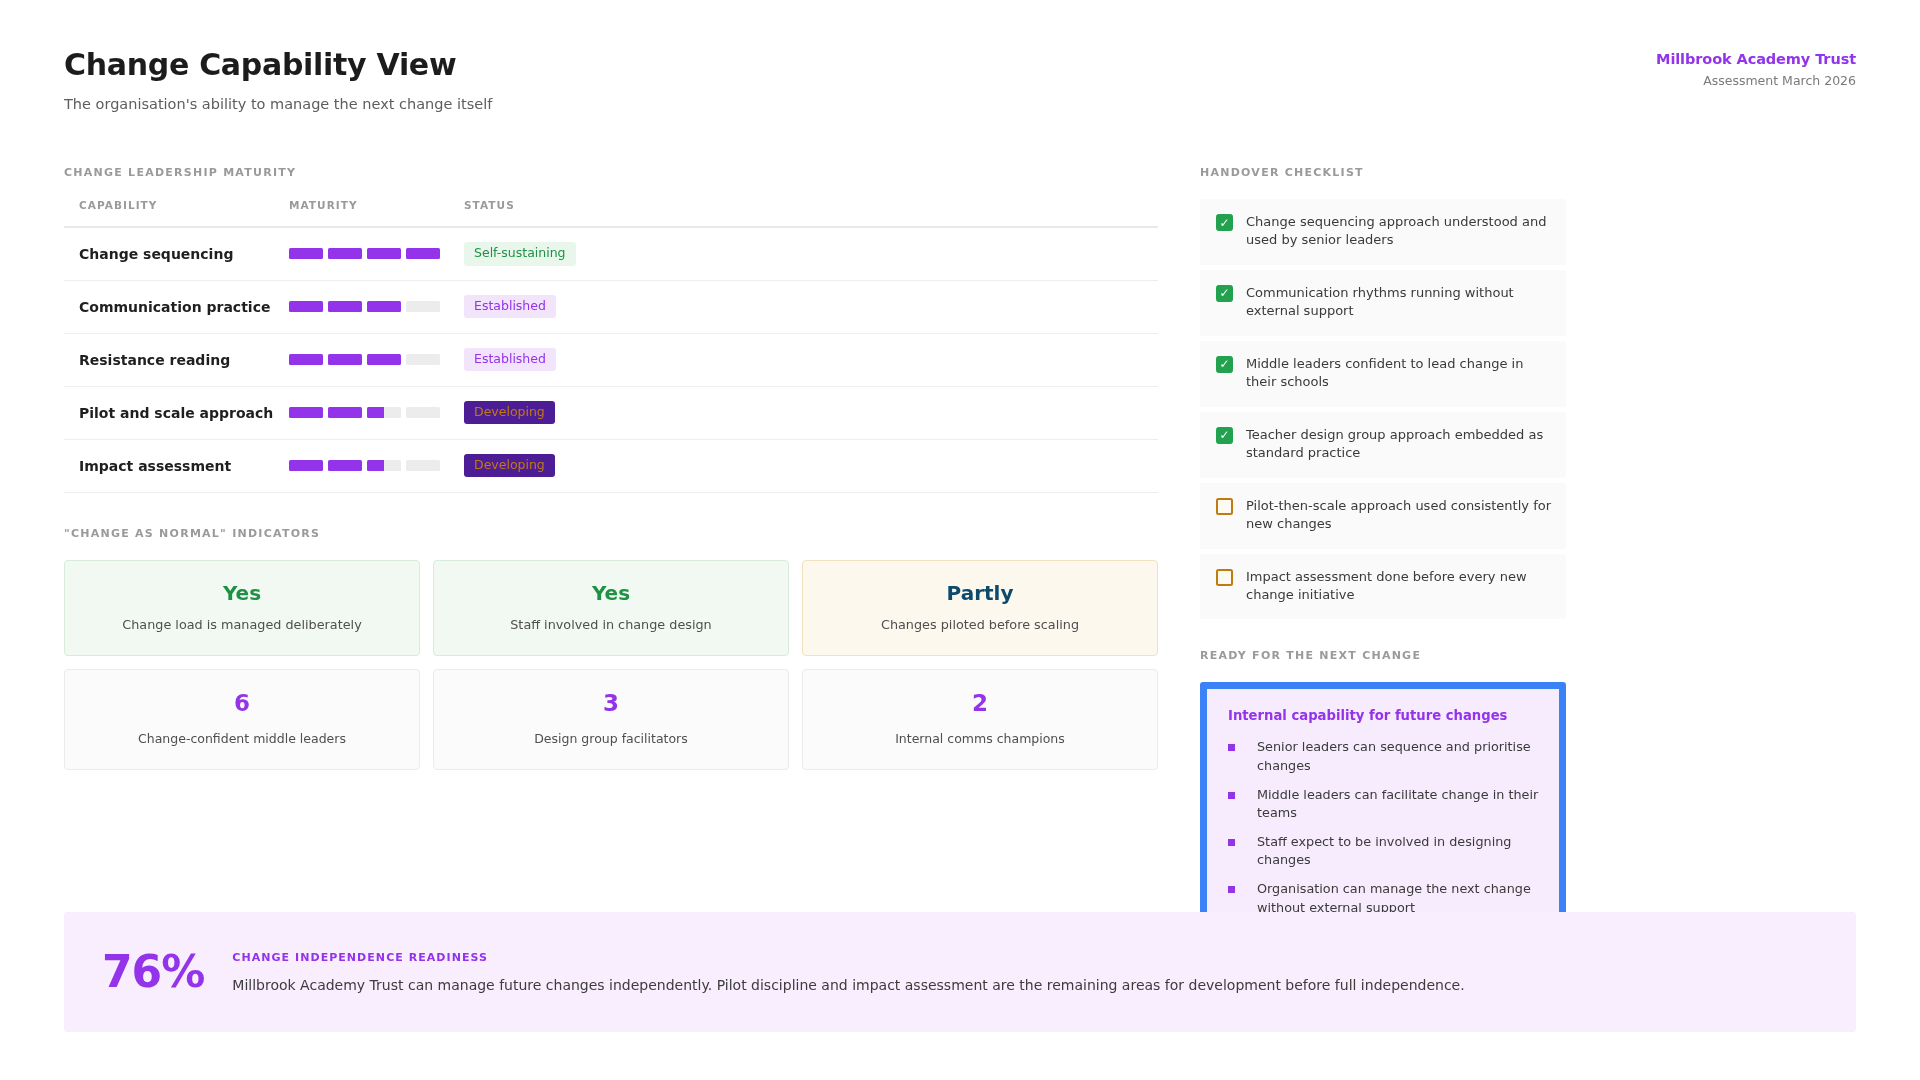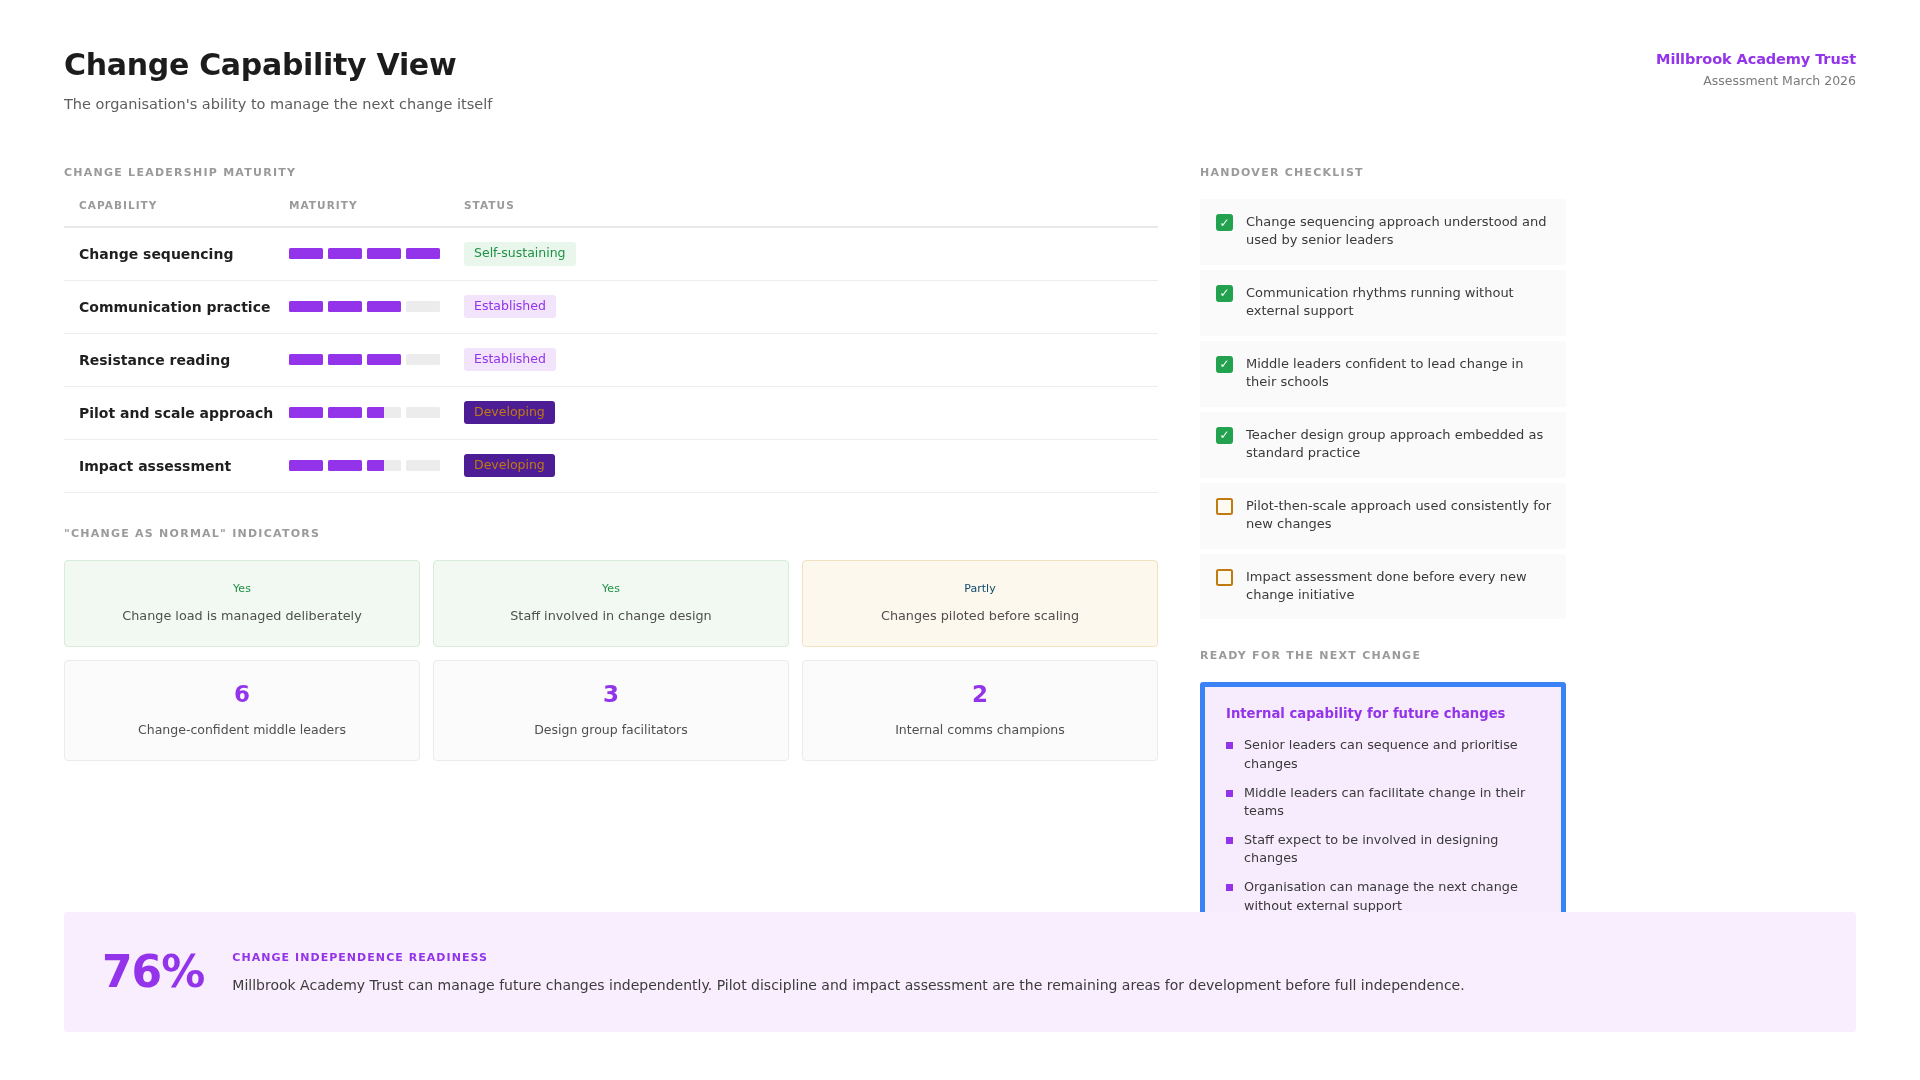--- a/index.html
+++ b/index.html
@@ -135,22 +135,22 @@
   .card-row { display: flex; gap: 13px; }
   .ind-card {
     flex: 1 1 0;
     border-radius: 4px;
     padding: 22px 10px 23px 10px;
     text-align: center;
   }
   .ind-card.yes    { background: #f1f9f2; border: 1px solid #d8ecdb; }
   .ind-card.partly { background: #fdf8ed; border: 1px solid #f2e2c0; }
   .ind-verdict {
-    font-size: 11px;
-    font-weight: 400;
+    font-size: 20px;
+    font-weight: 700;
     line-height: 1;
   }
   .ind-card.yes .ind-verdict    { color: #1f9144; }
   .ind-card.partly .ind-verdict { color: #0c4a6e; }
   .ind-desc {
     font-size: 12.8px;
     color: #4f4f4f;
     margin-top: 14px;
     line-height: 1.2;
   }
@@ -205,35 +205,35 @@
   .cbox.off { background: #fdfaf2; border: 2px solid #c07a10; }
   .check-text {
     font-size: 13px;
     color: #3a3a3a;
     line-height: 1.42;
   }
 
   .ready-label { margin-top: 30px; }
   .ready-panel {
     background: #f7ecfd;
-    border: 5px solid #3b82f6;
+    border: 7px solid #3b82f6;
     border-radius: 3px;
     padding: 19px 20px 20px 21px;
   }
   .ready-title {
     font-size: 13.2px;
     font-weight: 700;
     color: #9333ea;
     margin-bottom: 15px;
   }
   .ready-list { list-style: none; }
   .ready-li {
     display: flex;
     align-items: flex-start;
-    gap: 11px;
+    gap: 22px;
     margin-bottom: 11px;
   }
   .ready-li:last-child { margin-bottom: 0; }
   .ready-bullet {
     flex: 0 0 auto;
     width: 7px;
     height: 7px;
     background: #9333ea;
     margin-top: 6px;
   }

